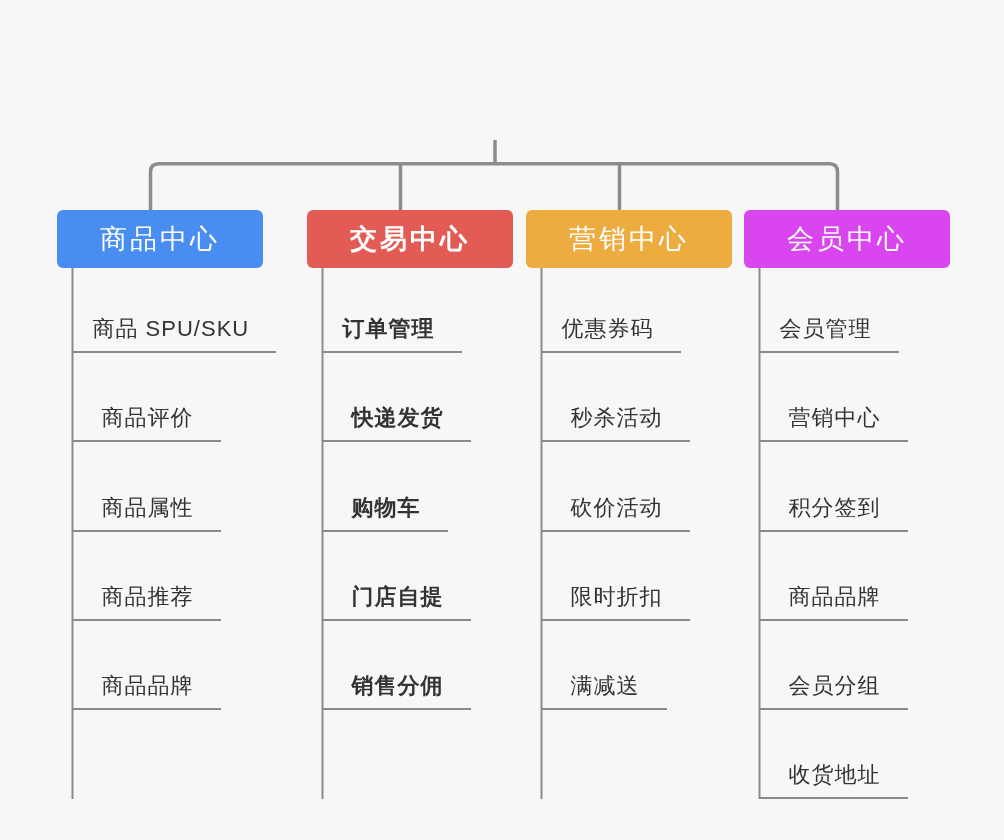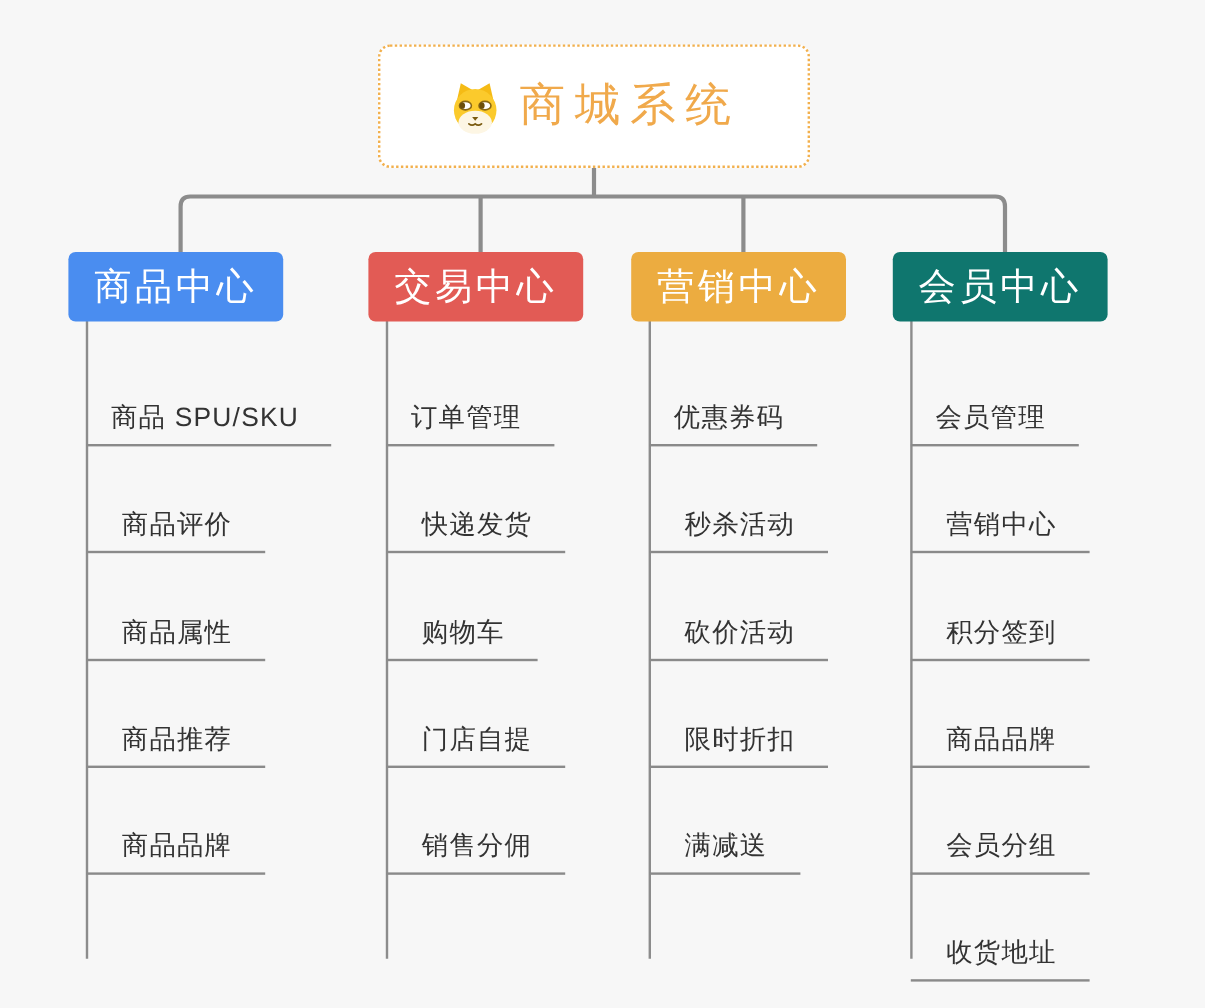--- a/index.html
+++ b/index.html
@@ -54,46 +54,46 @@
     transform:translateY(-1px);
   }
   .dog-icon{display:inline-flex;width:46px;height:46px;}
   
   #columns .column{
     position:absolute;
     top:210px;
     width:220px;
   }
   #columns .column:nth-child(1){left:57px;}
-  #columns .column:nth-child(2){left:307px;}
+  #columns .column:nth-child(2){left:307px;font-weight:bold;}
   #columns .column:nth-child(3){left:526px;}
   #columns .column:nth-child(4){left:744px;}
   .branch-box{
-    width:179px;height:58px;
+    width:206px;height:58px;
     border-radius:6px;
     display:flex;align-items:center;justify-content:center;
     color:#ffffff;
-    font-size:31px;
+    font-size:27px;
     letter-spacing:3px;
     white-space:nowrap;
     cursor:default;
   }
   ul.leaves{
     list-style:none;
     margin-left:14.5px;
   }
   .leaf{
     height:89.3px;
     display:flex;
     align-items:flex-end;
     width:max-content;
     border-bottom:2px solid var(--leaf-line);
     padding:0 27px 7px 30px;
   }
-  .leaf:first-child{height:104px;padding-left:21px;}
+  .leaf:first-child{height:85px;padding-left:21px;}
   .leaf span{
     font-size:22px;
     letter-spacing:1px;
     color:var(--leaf-text);
     white-space:nowrap;
   }
 </style>
 </head>
 <body>
 
@@ -106,37 +106,20 @@
     <path class="thick" d="M150.5 210 V 172 Q150.5 163.75 158.5 163.75 H 829.5 Q837.5 163.75 837.5 172 V 210"></path>
     <path class="thick" d="M400.5 163.75 V 210"></path>
     <path class="thick" d="M619.5 163.75 V 210"></path>
 
     <path class="thin" d="M72.5 266 V 799"></path>
     <path class="thin" d="M322.5 266 V 799"></path>
     <path class="thin" d="M541.5 266 V 799"></path>
     <path class="thin" d="M759.5 266 V 799"></path>
   </svg>
 
-  <div class="root-node">
-    <span class="dog-icon">
-      <svg viewBox="0 0 48 48" width="46" height="46" xmlns="http://www.w3.org/2000/svg">
-        <path d="M8 19 L11.5 3.5 L22 9.5 Z" fill="#f5bb15"></path>
-        <path d="M40 19 L36.5 3.5 L26 9.5 Z" fill="#f5bb15"></path>
-        <circle cx="24" cy="27" r="18.5" fill="#fbca2c"></circle>
-        <ellipse cx="24" cy="37.5" rx="14.5" ry="10" fill="#fdf6e4"></ellipse>
-        <ellipse cx="15.5" cy="23" rx="5.2" ry="3.7" fill="#ffffff" stroke="#8b6914" stroke-width="1.4"></ellipse>
-        <ellipse cx="12.9" cy="23" rx="2.3" ry="2.7" fill="#6b4e0b"></ellipse>
-        <ellipse cx="32.5" cy="23" rx="5.2" ry="3.7" fill="#ffffff" stroke="#8b6914" stroke-width="1.4"></ellipse>
-        <ellipse cx="29.9" cy="23" rx="2.3" ry="2.7" fill="#6b4e0b"></ellipse>
-        <path d="M21.3 32.8 H26.7 L24 36.2 Z" fill="#7b5b10"></path>
-        <path d="M18.5 38.8 Q21.3 41.2 24 38.8 Q26.7 41.2 29.5 38.8" fill="none" stroke="#7b5b10" stroke-width="1.5" stroke-linecap="round"></path>
-      </svg>
-    </span>
-    <span class="root-title">商城系统</span>
-  </div>
 
   <div id="columns">
   <div class="column">
     <div class="branch-box" style="background: rgb(74, 141, 240);">
       <span>商品中心</span>
     </div>
     <ul class="leaves">
           <li class="leaf">
             <span>商品 SPU/SKU</span>
           </li>
@@ -195,21 +178,21 @@
           <li class="leaf">
             <span>限时折扣</span>
           </li>
           <li class="leaf">
             <span>满减送</span>
           </li>
         </ul>
   </div>
 
   <div class="column">
-    <div class="branch-box" style="background: #0f766e;">
+    <div class="branch-box" style="background: #d946ef;">
       <span>会员中心</span>
     </div>
     <ul class="leaves">
           <li class="leaf">
             <span>会员管理</span>
           </li>
           <li class="leaf">
             <span>营销中心</span>
           </li>
           <li class="leaf">

